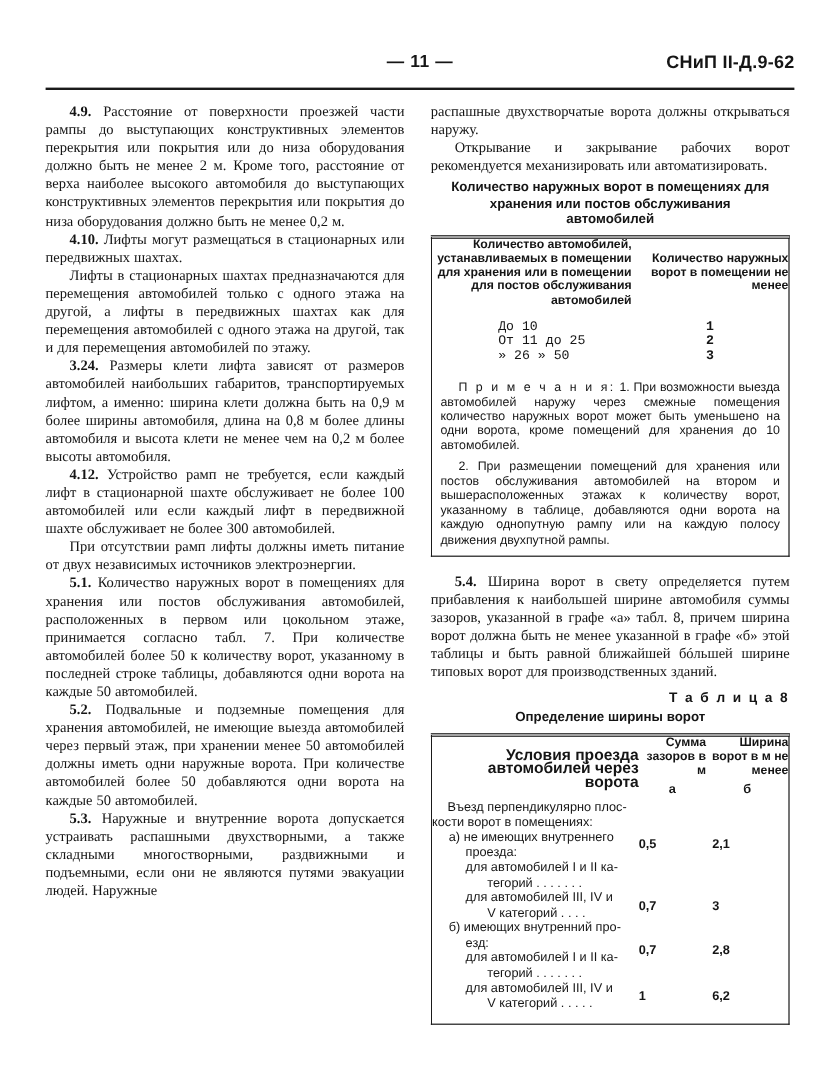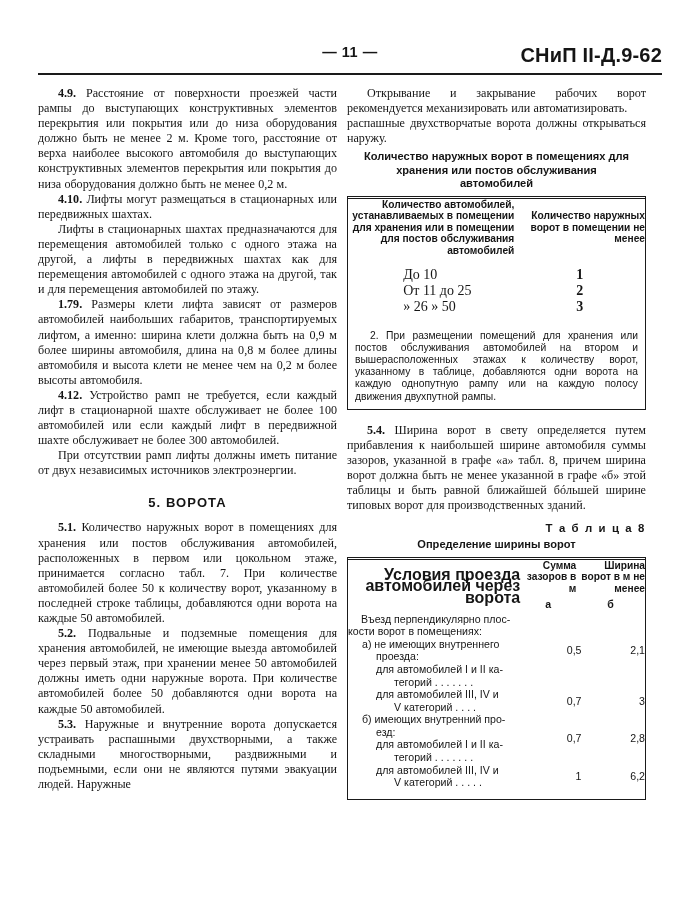--- a/index.html
+++ b/index.html
@@ -37,41 +37,41 @@
     text-align: center;
     font-size: 14.5px;
     font-weight: bold;
     letter-spacing: 0.5px;
     font-family: "Liberation Sans", "DejaVu Sans", sans-serif;
   }
   .runhead-code {
     position: absolute;
     right: 0;
     top: 0;
-    font-size: 20px;
+    font-size: 15px;
     font-weight: bold;
     font-family: "Liberation Sans", "DejaVu Sans", sans-serif;
     letter-spacing: 0.2px;
   }
   .rule {
     position: absolute;
     left: 38px;
     right: 38px;
     top: 73px;
     border-top: 2.2px solid #1a1a1a;
   }
 
   
   .columns {
     position: absolute;
     left: 38px;
     top: 86px;
     width: 624px;
     display: flex;
-    gap: 10px;
+    gap: 22px;
   }
   .col {
     width: 299px;
   }
 
   p.para {
     margin: 0;
     font-size: 12.1px;
     line-height: 15.1px;
     text-align: justify;
@@ -131,22 +131,22 @@
     font-weight: bold;
     line-height: 11.6px;
     padding: 5px 4px 5px 4px;
   }
   .vline { border-right: 1.1px solid #1a1a1a; }
   .hline-thick { border-bottom: 2.4px solid #1a1a1a; }
   .hline-thin { border-bottom: 1.1px solid #1a1a1a; }
 
   
   .t7body td {
-    font-size: 14px;
-    font-family: Liberation Serif, serif;
+    font-size: 11px;
+    font-family: Liberation Mono, monospace;
     padding: 2px 4px;
   }
   .t7-left {
     text-align: center;
     padding-left: 30px !important;
   }
   .t7-left .rowlab {
     display: inline-block;
     text-align: left;
     min-width: 86px;
@@ -158,43 +158,43 @@
     line-height: 12.2px;
     text-align: justify;
     padding: 7px 7px 6px 7px;
     font-family: "Liberation Sans", "DejaVu Sans", sans-serif;
   }
   .notes p { margin: 0; text-indent: 15px; }
   .notes p + p { margin-top: 5px; }
   .notes-kw { letter-spacing: 2px; font-weight: normal; }
 
   
-  .t8 .hcell.main { font-size: 16px; }
+  .t8 .hcell.main { font-size: 13px; }
   .t8 .sub {
     text-align: center;
     font-weight: bold;
     font-size: 10.6px;
     padding: 3px 0 3px 0;
   }
   .t8body td {
     font-size: 10.6px;
     font-family: "Liberation Sans", "DejaVu Sans", sans-serif;
     vertical-align: bottom;
   }
   .t8-cond {
     padding: 5px 5px 2px 6px;
     line-height: 12.6px;
   }
   .t8-cond .l0 { text-indent: 13px; }
   .t8-cond .l1 { padding-left: 14px; }
   .t8-cond .l2 { padding-left: 28px; }
   .t8-cond .l3 { padding-left: 46px; }
   .t8-val {
-    text-align: right;
-    font-weight: normal;
+    text-align: left;
+    font-weight: bold;
     font-size: 11.4px;
     padding-bottom: 1px;
     width: 56px;
   }
   .t8-val2 { width: 58px; }
   .tailpad td { height: 10px; }
 </style>
 </head>
 <body>
 
@@ -209,41 +209,40 @@
   <div class="columns">
 
     <div class="col">
 
       <p class="para"><span class="num">4.9.</span><span> Расстояние от поверхности проезжей части рампы до выступающих конструктивных элементов перекрытия или покрытия или до низа оборудования должно быть не менее 2 м. Кроме того, расстояние от верха наиболее высокого автомобиля до выступающих конструктивных элементов перекрытия или покрытия до низа оборудования должно быть не менее 0,2 м.</span></p>
 
       <p class="para"><span class="num">4.10.</span><span> Лифты могут размещаться в стационарных или передвижных шахтах.</span></p>
 
       <p class="para"><span>Лифты в стационарных шахтах предназначаются для перемещения автомобилей только с одного этажа на другой, а лифты в передвижных шахтах как для перемещения автомобилей с одного этажа на другой, так и для перемещения автомобилей по этажу.</span></p>
 
-      <p class="para"><span class="num">1.79.</span><span> Размеры клети лифта зависят от размеров автомобилей наибольших габаритов, транспортируемых лифтом, а именно: ширина клети должна быть на 0,9 м более ширины автомобиля, длина на 0,8 м более длины автомобиля и высота клети не менее чем на 0,2 м более высоты автомобиля.</span></p>
+      <p class="para"><span class="num">3.24.</span><span> Размеры клети лифта зависят от размеров автомобилей наибольших габаритов, транспортируемых лифтом, а именно: ширина клети должна быть на 0,9 м более ширины автомобиля, длина на 0,8 м более длины автомобиля и высота клети не менее чем на 0,2 м более высоты автомобиля.</span></p>
 
       <p class="para"><span class="num">4.12.</span><span> Устройство рамп не требуется, если каждый лифт в стационарной шахте обслуживает не более 100 автомобилей или если каждый лифт в передвижной шахте обслуживает не более 300 автомобилей.</span></p>
 
       <p class="para"><span>При отсутствии рамп лифты должны иметь питание от двух независимых источников электроэнергии.</span></p>
 
-      <h2 class="section">5. ВОРОТА</h2>
 
       <p class="para"><span class="num">5.1.</span><span> Количество наружных ворот в помещениях для хранения или постов обслуживания автомобилей, расположенных в первом или цокольном этаже, принимается согласно табл. 7. При количестве автомобилей более 50 к количеству ворот, указанному в последней строке таблицы, добавляются одни ворота на каждые 50 автомобилей.</span></p>
 
       <p class="para"><span class="num">5.2.</span><span> Подвальные и подземные помещения для хранения автомобилей, не имеющие выезда автомобилей через первый этаж, при хранении менее 50 автомобилей должны иметь одни наружные ворота. При количестве автомобилей более 50 добавляются одни ворота на каждые 50 автомобилей.</span></p>
 
       <p class="para"><span class="num">5.3.</span><span> Наружные и внутренние ворота допускается устраивать распашными двухстворными, а также складными многостворными, раздвижными и подъемными, если они не являются путями эвакуации людей. Наружные</span></p>
 
     </div>
 
     <div class="col">
 
+      <p class="para noindent"><span>распашные двухстворчатые ворота должны открываться наружу.</span></p>
+
       <p class="para"><span>Открывание и закрывание рабочих ворот рекомендуется механизировать или автоматизировать.</span></p>
-
-      <p class="para noindent"><span>распашные двухстворчатые ворота должны открываться наружу.</span></p>
 
       <div class="tbl-title">Количество наружных ворот в помещениях для хранения или постов обслуживания автомобилей</div>
 
       <div class="tblbox">
         <table class="t">
           <tbody>
               <tr>
             <td class="hcell vline hline-thick" style="width:56%;">Количество автомобилей, устанавливаемых в помещении для хранения или в помещении для постов обслуживания автомобилей</td>
             <td class="hcell hline-thick">Количество наружных ворот в помещении не менее</td>
           </tr>
@@ -261,20 +260,21 @@
             <td class="t7-right">2</td>
           </tr>
           <tr>
             <td class="t7-left vline" style="width:56%;padding-bottom:8px;"><span class="rowlab">»   26  »   50</span></td>
             <td class="t7-right" style="padding-bottom:8px;">3</td>
           </tr>
         </tbody>
           </table>
 
         <div class="notes">
+          <p><span class="notes-kw">П р и м е ч а н и я:</span> <span>1. При возможности выезда автомобилей наружу через смежные помещения количество наружных ворот может быть уменьшено на одни ворота, кроме помещений для хранения до 10 автомобилей.</span></p>
           <p><span>2. При размещении помещений для хранения или постов обслуживания автомобилей на втором и вышерасположенных этажах к количеству ворот, указанному в таблице, добавляются одни ворота на каждую однопутную рампу или на каждую полосу движения двухпутной рампы.</span></p>
         </div>
       </div>
 
       <p class="para" style="margin-top:13px;"><span class="num">5.4.</span><span> Ширина ворот в свету определяется путем прибавления к наибольшей ширине автомобиля суммы зазоров, указанной в графе «а» табл. 8, причем ширина ворот должна быть не менее указанной в графе «б» этой таблицы и быть равной ближайшей бóльшей ширине типовых ворот для производственных зданий.</span></p>
 
       <div class="tbl-num">Т а б л и ц а 8</div>
       <div class="tbl-title">Определение ширины ворот</div>
 
       <div class="tblbox t8">

